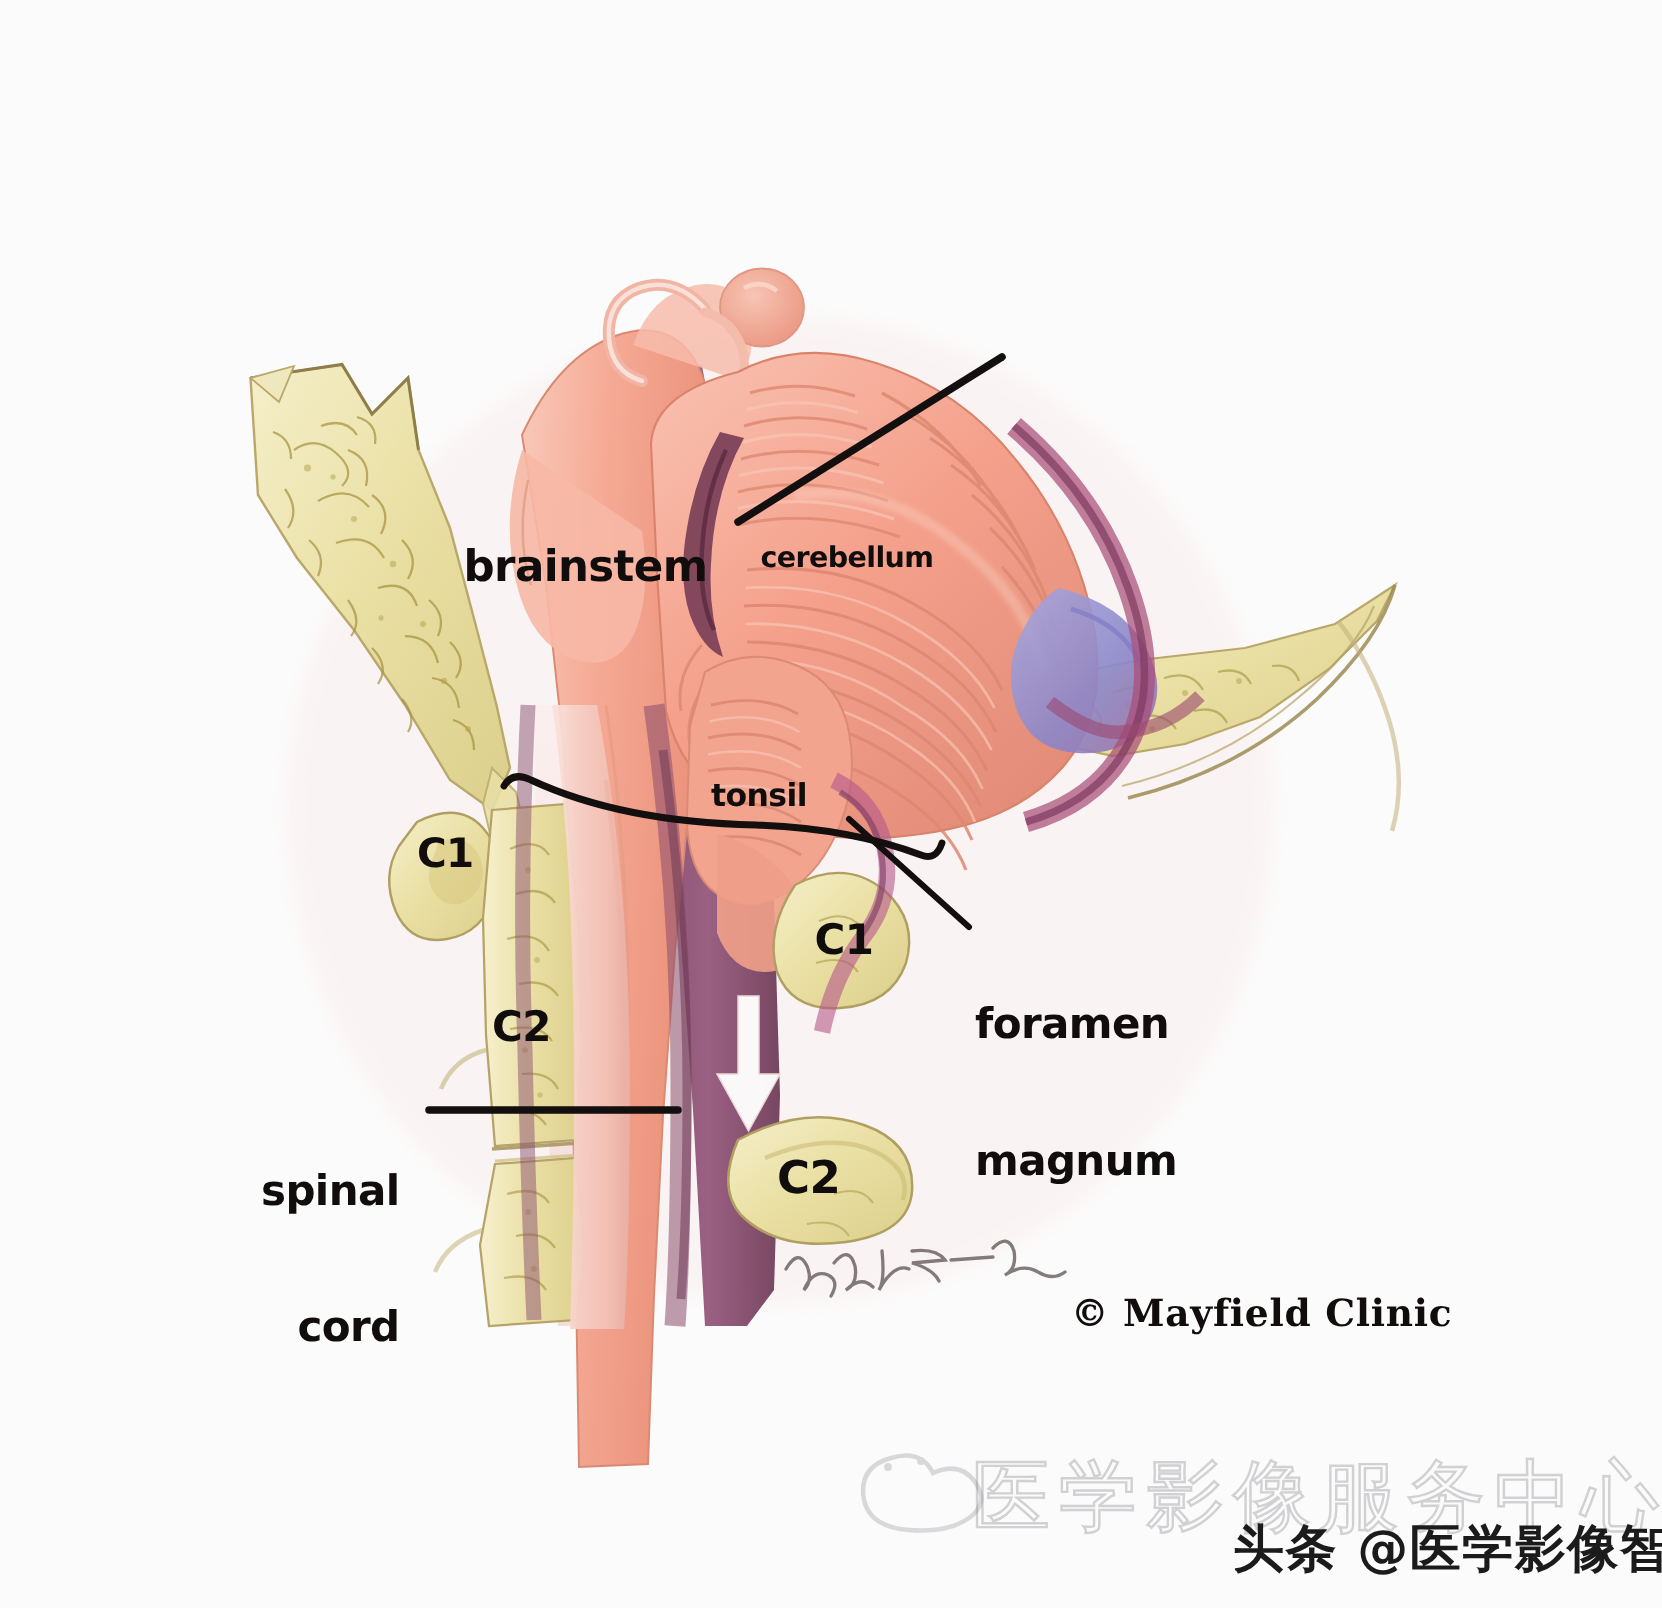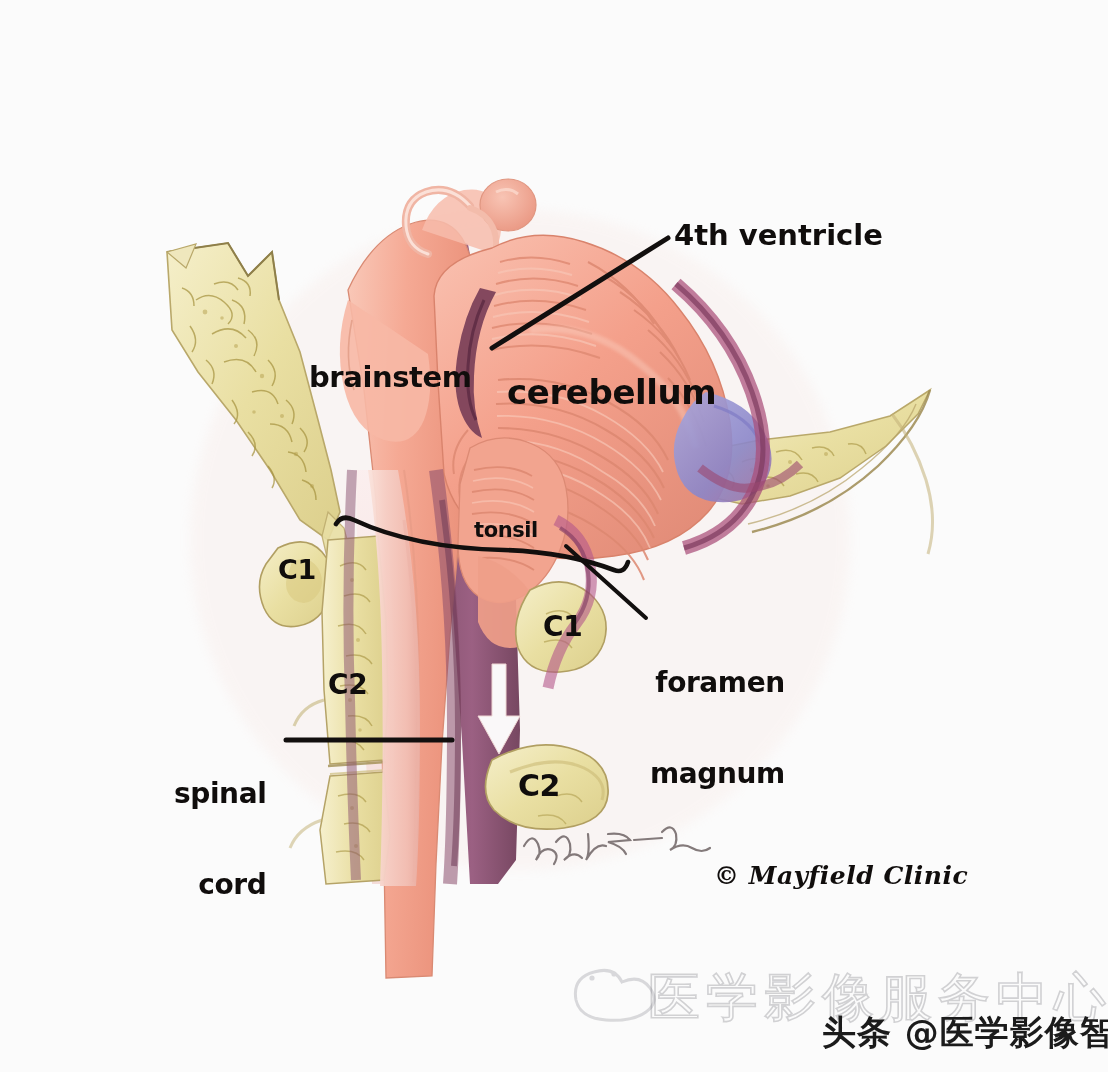--- a/index.html
+++ b/index.html
@@ -28,30 +28,30 @@
     position: absolute;
     color: #100d0c;
     font-family: "DejaVu Sans", sans-serif;
     font-weight: bold;
     white-space: pre;
     line-height: 1.08;
     letter-spacing: -0.4px;
   }
   .lbl-4th       { left: 674px; top: 220px;  font-size: 29px; letter-spacing: 0px; }
   .lbl-brainstem { left: 309px; top: 362px;  font-size: 29px; text-align: right; }
-  .lbl-cerebellum{ left: 507px; top: 362px;  font-size: 34px; margin-top: 12px; }
+  .lbl-cerebellum{ left: 507px; top: 362px;  font-size: 19px; }
   .lbl-tonsil    { left: 474px; top: 519px;  font-size: 21px; }
-  .lbl-foramen   { left: 650px; top: 608px;  font-size: 28px; text-align: right; }
+  .lbl-foramen   { left: 650px; top: 608px;  font-size: 28px; text-align: left; }
   .lbl-spinal    { left: 174px; top: 719px;  font-size: 28px; text-align: right; }
   .lbl-c1left    { left: 278px; top: 555px;  font-size: 27px; }
   .lbl-c2left    { left: 328px; top: 670px;  font-size: 28px; }
   .lbl-c1right   { left: 543px; top: 612px;  font-size: 28px; }
   .lbl-c2right   { left: 518px; top: 770px;  font-size: 30px; }
   .lbl-copy      { left: 714px; top: 862px;  font-size: 25px; letter-spacing: 0.5px;
-                   font-family: "DejaVu Serif", serif; font-style: italic; }
+                   font-family: "DejaVu Serif", serif; }
 
   .wm-faint {
     position: absolute;
     left: 648px;
     top: 963px;
     font-size: 52px;
     font-family: "DejaVu Sans", sans-serif;
     color: transparent;
     -webkit-text-stroke: 1.6px rgba(110,110,118,0.40);
     letter-spacing: 6px;
@@ -427,21 +427,20 @@
 
     <g opacity="0.30">
       <path d="M576,1000 q-4,-22 18,-28 q20,-6 28,10 q18,-8 28,6 q10,14 -4,24
                q-14,10 -40,8 q-26,-2 -30,-20 z" fill="none" stroke="#8a8a92" stroke-width="3"></path>
       <circle cx="592" cy="978" r="2.6" fill="#8a8a92"></circle>
       <circle cx="614" cy="974" r="2.6" fill="#8a8a92"></circle>
     </g>
 
   </svg>
 
-  <div class="lbl lbl-4th">4th ventricle</div>
 
   <div class="lbl lbl-brainstem">brainstem</div>
 
   <div class="lbl lbl-cerebellum">cerebellum</div>
 
   <div class="lbl lbl-tonsil">tonsil</div>
 
   <div class="lbl lbl-foramen">
     <div>foramen</div>
     <div>magnum</div>

